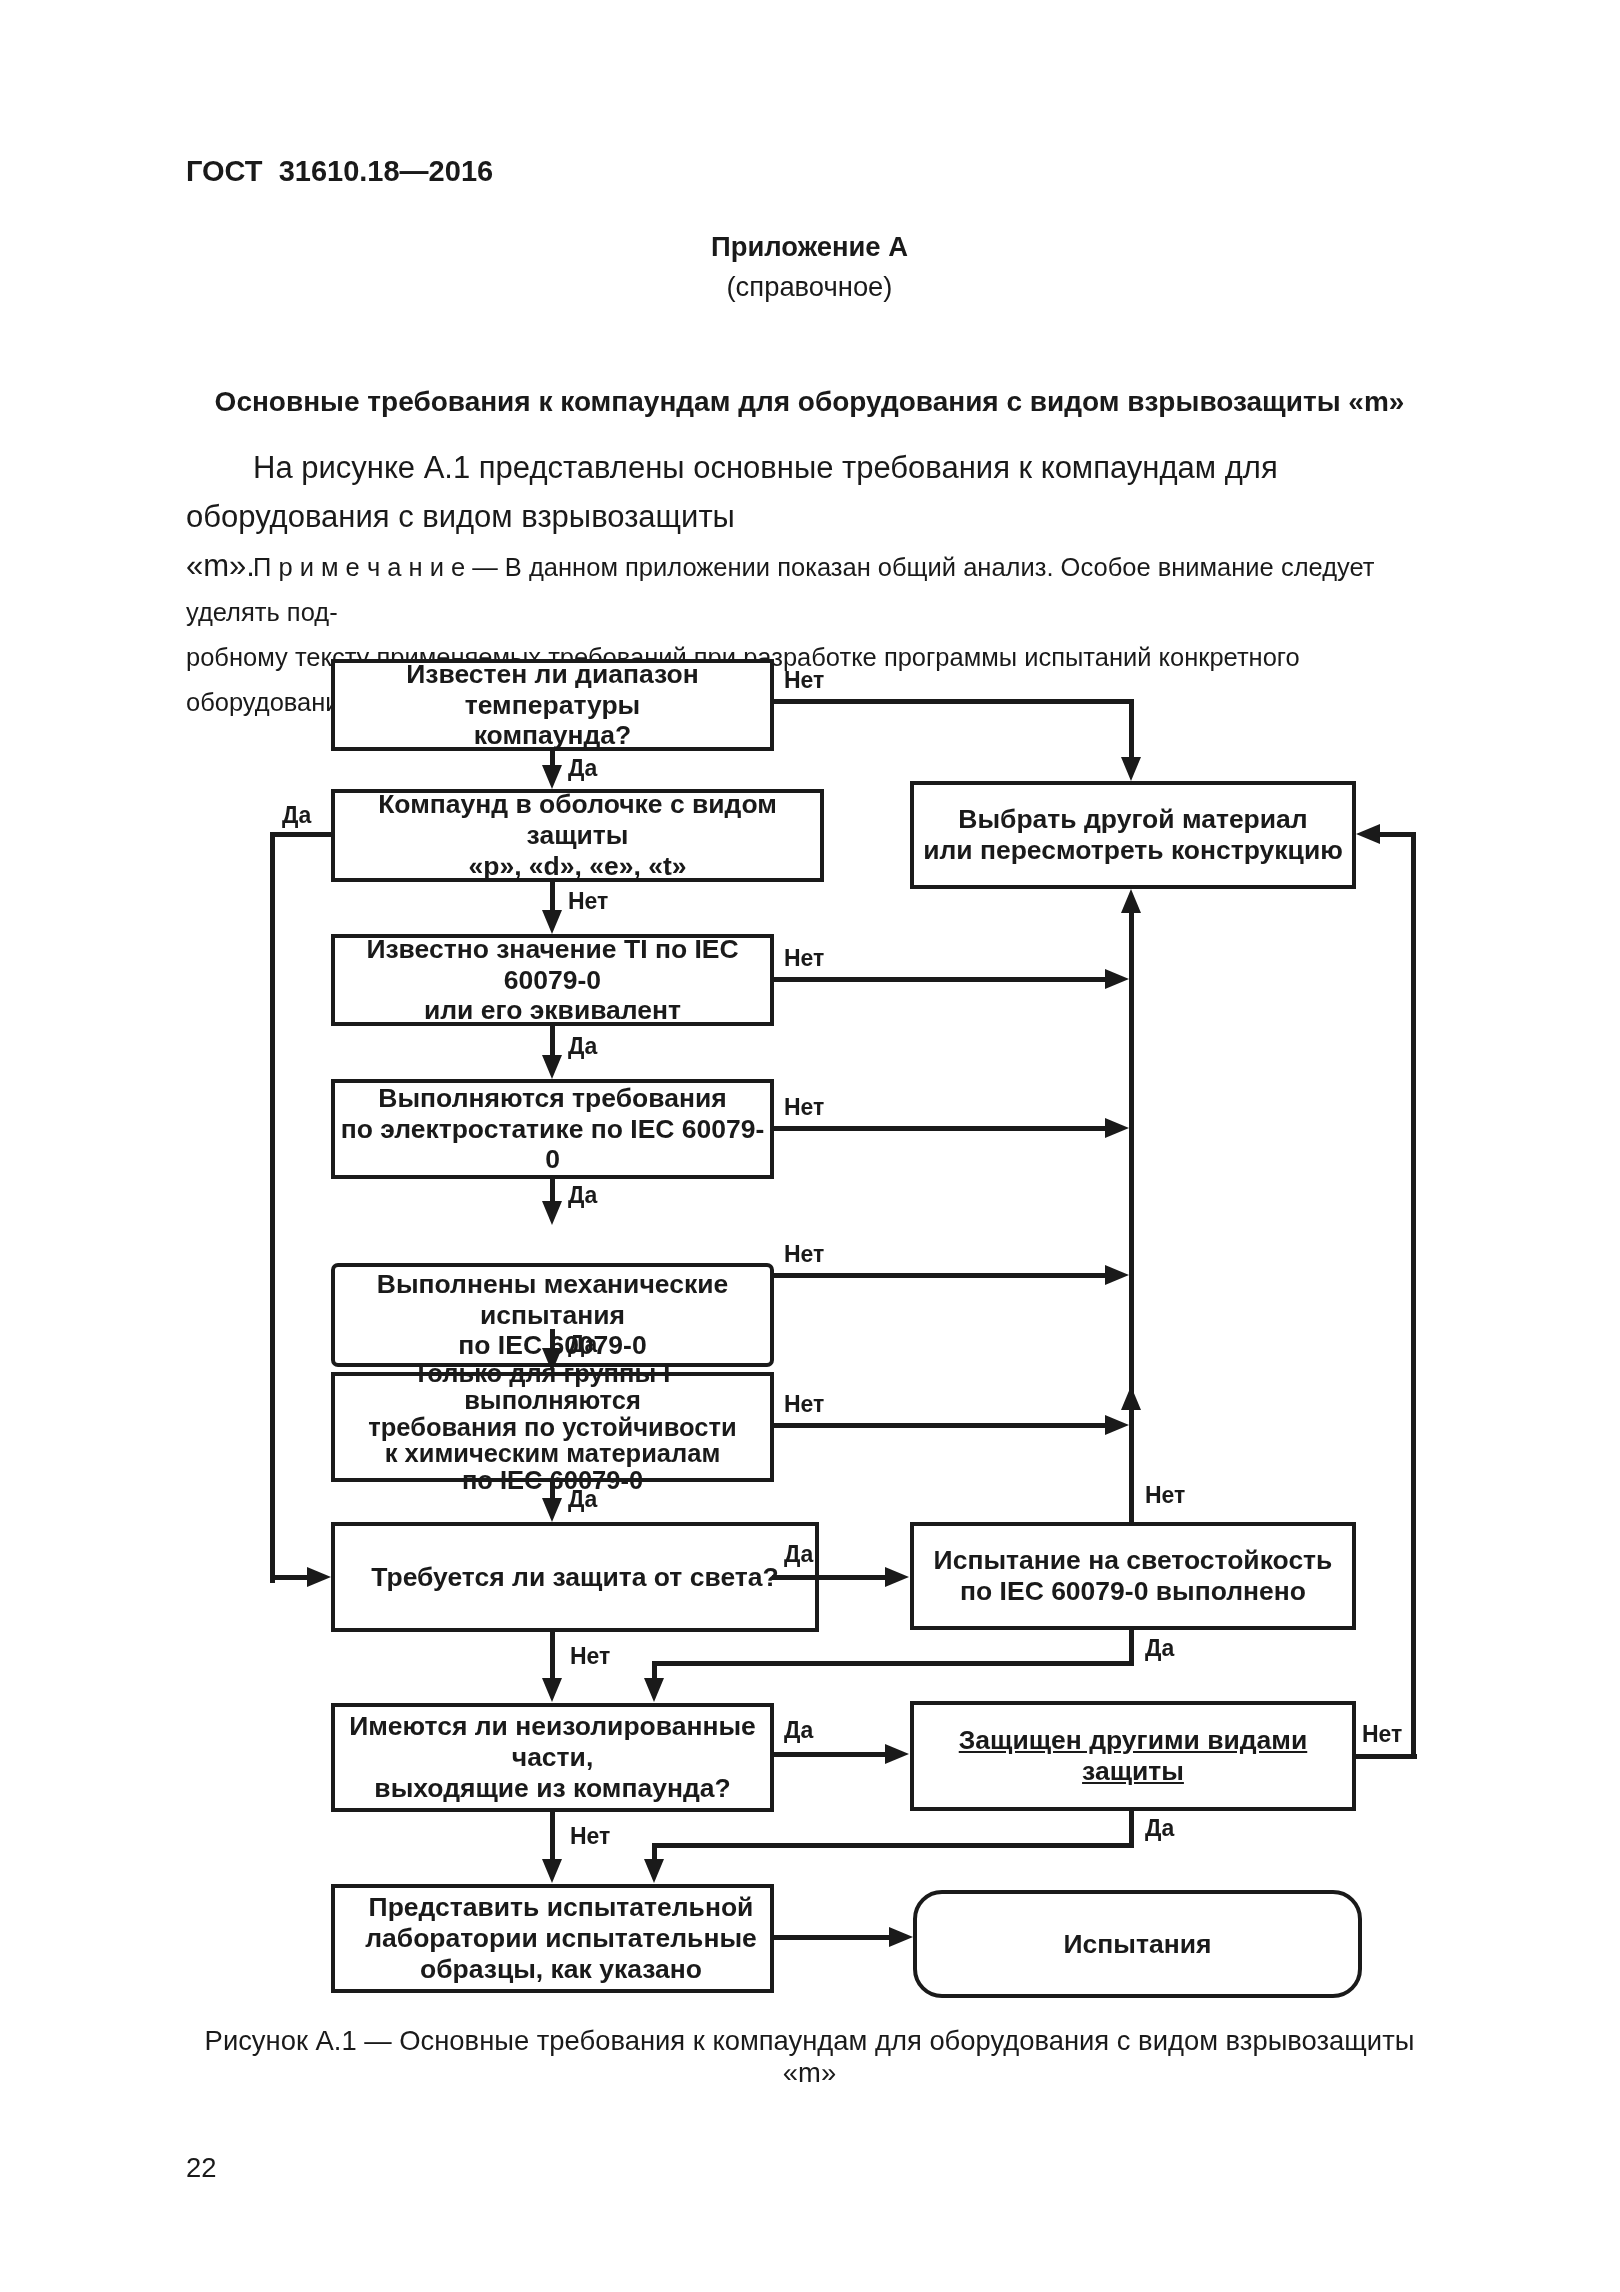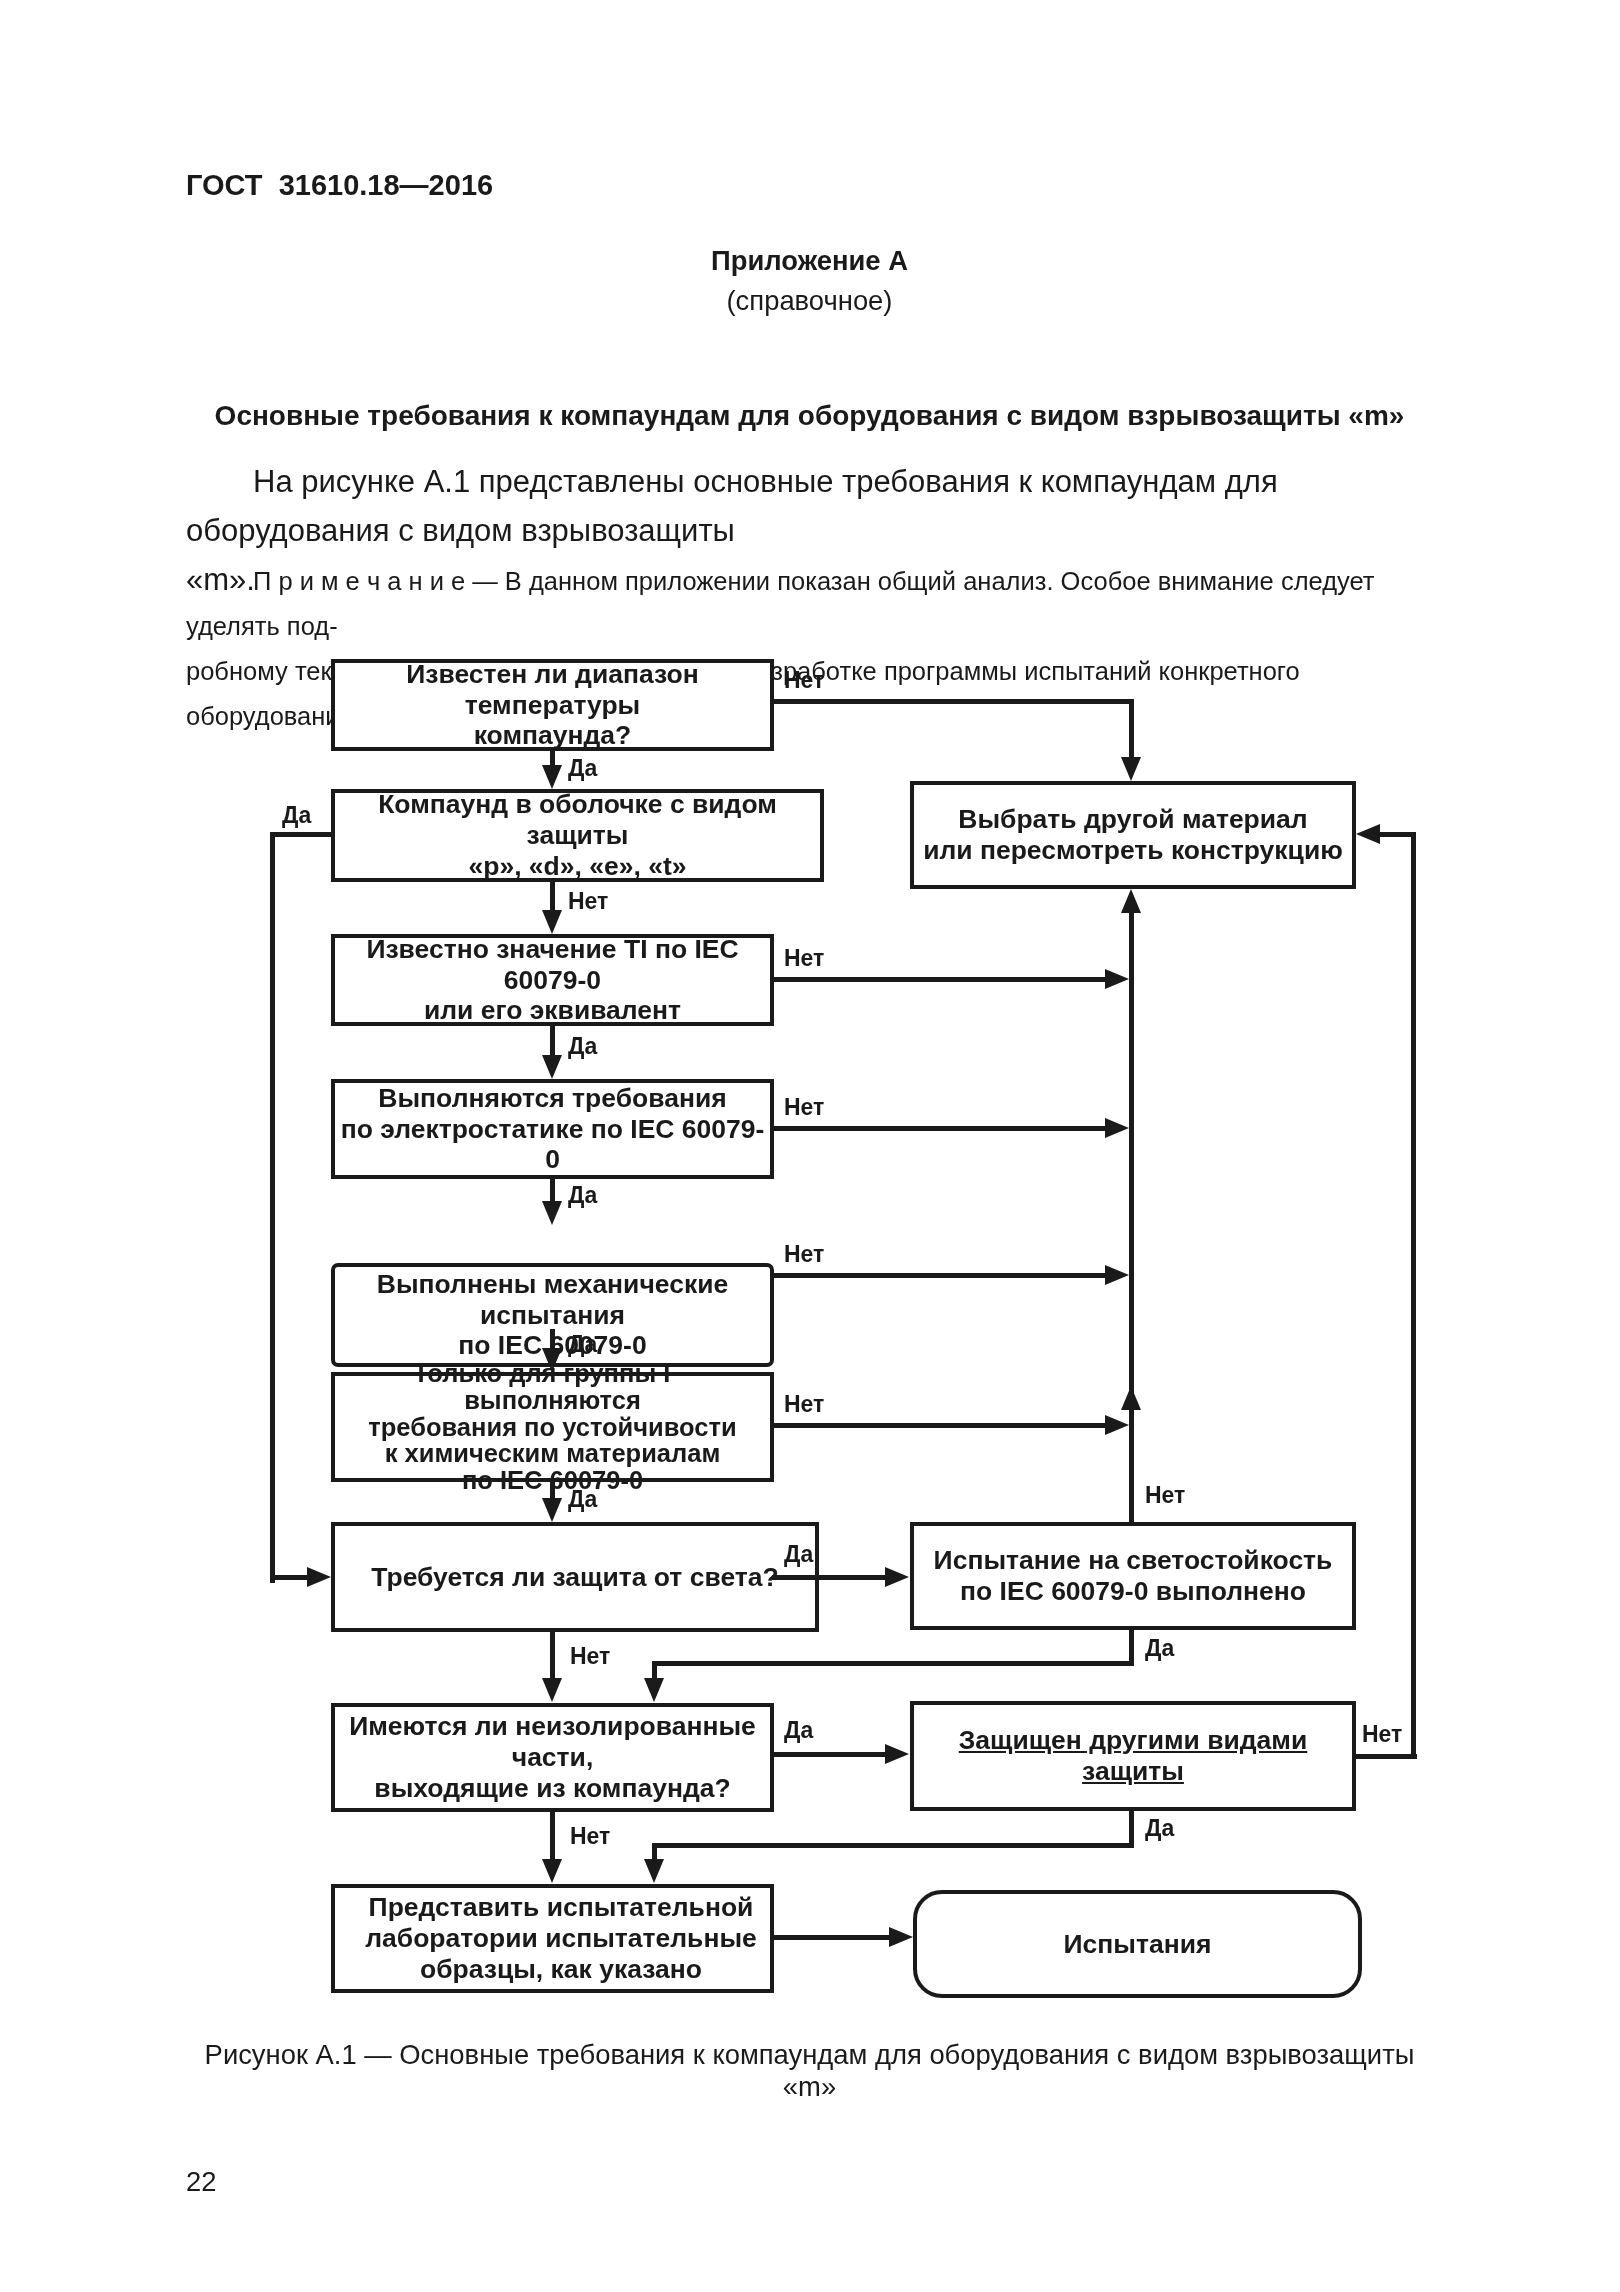--- a/index.html
+++ b/index.html
@@ -3,21 +3,21 @@
 <meta charset="utf-8">
 <style>
   * { margin:0; padding:0; box-sizing:border-box; }
   html,body { background:#ffffff; }
   .page {
     position:relative; width:1620px; height:2293px;
     background:#ffffff; color:#1a1a1a;
     font-family:"Liberation Sans", sans-serif;
     overflow:hidden;
   }
-  .txt { position:absolute;margin-top:14px; }
+  .txt { position:absolute; }
   .doc-header { left:186px; top:155px; font-size:29px; font-weight:bold; white-space:pre; }
   .center-col { left:186px; width:1247px; text-align:center; }
   .appendix-title { top:231px; font-size:27.4px; font-weight:bold; }
   .appendix-subtitle { top:271px; font-size:27.4px; }
   .section-title { top:386px; font-size:28px; font-weight:bold; }
   .body-par { left:186px; width:1251px; top:443px; font-size:31px; line-height:49px;
               white-space:pre-line; text-indent:67px; }
   .note-par { left:186px; width:1251px; top:545px; font-size:25.5px; line-height:45px;
               white-space:pre-line; text-indent:67px; }
   .figure-caption { top:2025px; font-size:27.4px; }

